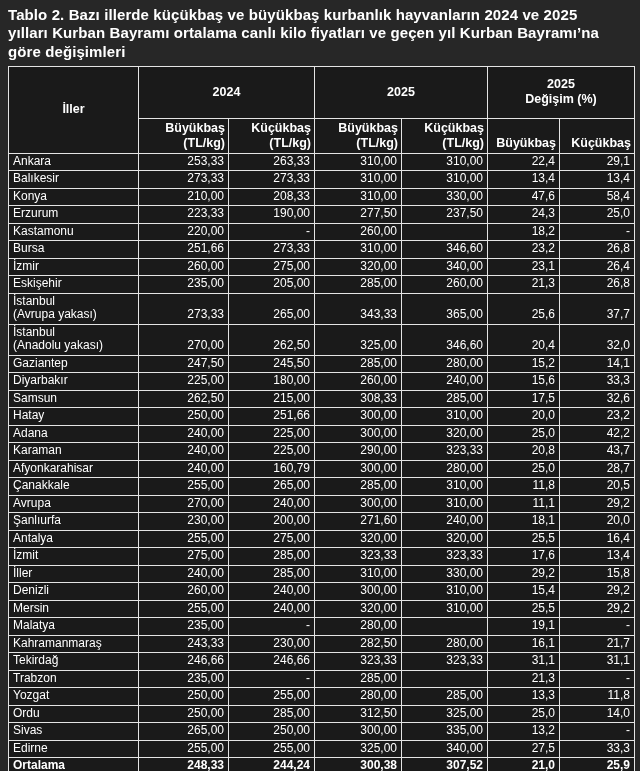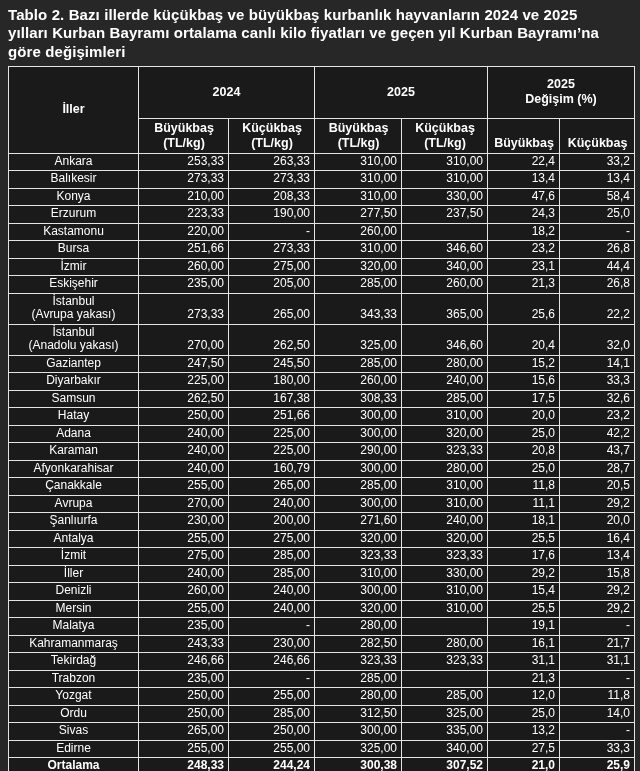--- a/index.html
+++ b/index.html
@@ -39,33 +39,33 @@
   }
   th.group {
     text-align: center;
     vertical-align: middle;
     height: 52px;
   }
   th.iller {
     vertical-align: middle;
   }
   th.sub {
-    text-align: center;
+    text-align: right;
     vertical-align: bottom;
     height: 34px;
     padding: 2px 3px 2px 4px;
   }
   tbody td {
     font-size: 12px;
     line-height: 13.5px;
     height: 16px;
     padding: 1px 4px 2px 4px;
     vertical-align: bottom;
   }
-  td.il { text-align: center; white-space: pre-line; }
+  td.il { text-align: left; white-space: pre-line; }
   td.num { text-align: right; }
   tr.bold td { font-weight: bold; }
 </style>
 </head>
 <body>
 
 <div class="title">Tablo 2. Bazı illerde küçükbaş ve büyükbaş kurbanlık hayvanların 2024 ve 2025 yılları Kurban Bayramı ortalama canlı kilo fiyatları ve geçen yıl Kurban Bayramı’na göre değişimleri</div>
 
 <table>
   <colgroup>
@@ -99,21 +99,21 @@
     </tr>
   </thead>
   <tbody id="table-body">
       <tr>
         <td class="il">Ankara</td>
         <td class="num">253,33</td>
         <td class="num">263,33</td>
         <td class="num">310,00</td>
         <td class="num">310,00</td>
         <td class="num">22,4</td>
-        <td class="num">33,2</td>
+        <td class="num">29,1</td>
       </tr>
       <tr>
         <td class="il">Balıkesir</td>
         <td class="num">273,33</td>
         <td class="num">273,33</td>
         <td class="num">310,00</td>
         <td class="num">310,00</td>
         <td class="num">13,4</td>
         <td class="num">13,4</td>
       </tr>
@@ -153,40 +153,40 @@
         <td class="num">23,2</td>
         <td class="num">26,8</td>
       </tr>
       <tr>
         <td class="il">İzmir</td>
         <td class="num">260,00</td>
         <td class="num">275,00</td>
         <td class="num">320,00</td>
         <td class="num">340,00</td>
         <td class="num">23,1</td>
-        <td class="num">44,4</td>
+        <td class="num">26,4</td>
       </tr>
       <tr>
         <td class="il">Eskişehir</td>
         <td class="num">235,00</td>
         <td class="num">205,00</td>
         <td class="num">285,00</td>
         <td class="num">260,00</td>
         <td class="num">21,3</td>
         <td class="num">26,8</td>
       </tr>
       <tr>
         <td class="il">İstanbul
 (Avrupa yakası)</td>
         <td class="num">273,33</td>
         <td class="num">265,00</td>
         <td class="num">343,33</td>
         <td class="num">365,00</td>
         <td class="num">25,6</td>
-        <td class="num">22,2</td>
+        <td class="num">37,7</td>
       </tr>
       <tr>
         <td class="il">İstanbul
 (Anadolu yakası)</td>
         <td class="num">270,00</td>
         <td class="num">262,50</td>
         <td class="num">325,00</td>
         <td class="num">346,60</td>
         <td class="num">20,4</td>
         <td class="num">32,0</td>
@@ -205,21 +205,21 @@
         <td class="num">225,00</td>
         <td class="num">180,00</td>
         <td class="num">260,00</td>
         <td class="num">240,00</td>
         <td class="num">15,6</td>
         <td class="num">33,3</td>
       </tr>
       <tr>
         <td class="il">Samsun</td>
         <td class="num">262,50</td>
-        <td class="num">167,38</td>
+        <td class="num">215,00</td>
         <td class="num">308,33</td>
         <td class="num">285,00</td>
         <td class="num">17,5</td>
         <td class="num">32,6</td>
       </tr>
       <tr>
         <td class="il">Hatay</td>
         <td class="num">250,00</td>
         <td class="num">251,66</td>
         <td class="num">300,00</td>
@@ -361,21 +361,21 @@
         <td class="num"></td>
         <td class="num">21,3</td>
         <td class="num">-</td>
       </tr>
       <tr>
         <td class="il">Yozgat</td>
         <td class="num">250,00</td>
         <td class="num">255,00</td>
         <td class="num">280,00</td>
         <td class="num">285,00</td>
-        <td class="num">12,0</td>
+        <td class="num">13,3</td>
         <td class="num">11,8</td>
       </tr>
       <tr>
         <td class="il">Ordu</td>
         <td class="num">250,00</td>
         <td class="num">285,00</td>
         <td class="num">312,50</td>
         <td class="num">325,00</td>
         <td class="num">25,0</td>
         <td class="num">14,0</td>

